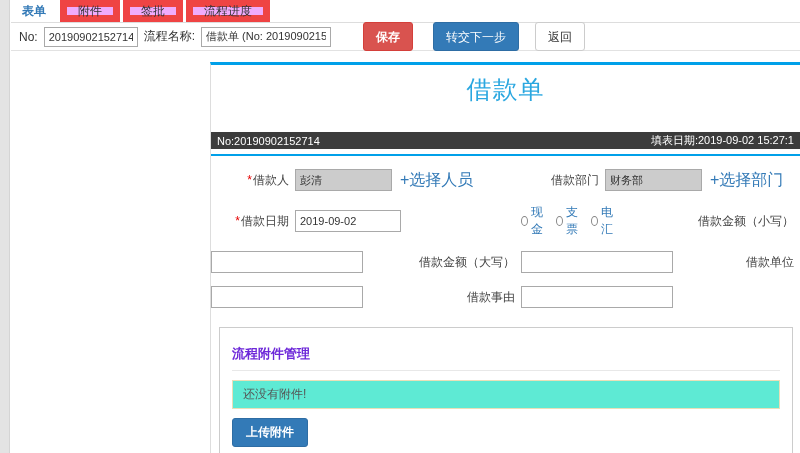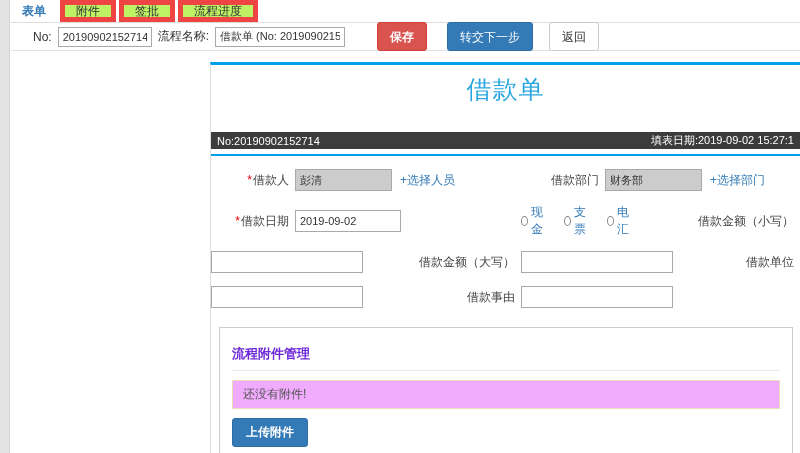--- a/index.html
+++ b/index.html
@@ -9,25 +9,25 @@
     font-size: 12px; color: #333; background: #fff; position: relative;
   }
   .left-strip { position: absolute; left: 0; top: 0; width: 10px; height: 100%;
     background: #e3e3e3; border-right: 1px solid #d4d4d4; }
   .page { margin-left: 11px; }
 
   
   .tabbar { display: flex; align-items: stretch; height: 23px;
     border-bottom: 1px solid #ddd; background: #fff; }
   .tab { display: flex; align-items: center; padding: 0 11px; font-size: 12px;
-    color: #333; border: 5px solid #ef4444; margin-right: 3px; cursor: pointer; background: #bef264; }
+    color: #333; border: 7px solid #ef4444; margin-right: 3px; cursor: pointer; background: #f0abfc; }
   .tab.active { color: #337ab7; font-weight: bold; border: none; background: transparent; }
 
   
-  .toolbar { display: flex; align-items: center; height: 28px; padding: 0 22px;
+  .toolbar { display: flex; align-items: center; height: 28px; padding: 0 8px;
     gap: 6px; border-bottom: 1px solid #e2e2e2; }
   .toolbar label { font-size: 12px; color: #333; white-space: nowrap; }
   .inp { border: 1px solid #a9a9a9; height: 20px; font-size: 11px; padding: 0 4px;
     font-family: inherit; color: #333; background: #fff; }
   .no-inp { width: 94px; }
   .name-inp { width: 130px; }
   .btn { height: 29px; padding: 0 12px; border-radius: 3px; font-size: 12px;
     cursor: pointer; font-family: inherit; line-height: 1; }
   .btn-save { background: #d9534f; border: 1px solid #d43f3a; color: #fff;
     font-weight: bold; margin-left: 26px; }
@@ -49,34 +49,34 @@
     align-items: center; row-gap: 13px; padding: 13px 0 15px 0;
     font-size: 12px; color: #444; }
   .f-label { text-align: right; padding-right: 6px; line-height: 1.5; }
   .req { color: #e60000; margin-right: 1px; }
   .f-field { display: flex; align-items: center; }
   .ro { background: #ccc; width: 97px; }
   .w-date { width: 106px; }
   .w-mid { width: 152px; }
   .f-inp { height: 22px; }
   .pick-link { color: #337ab7; text-decoration: none; margin-left: 8px;
-    font-size: 12px; white-space: nowrap; cursor: pointer; }
-  .radio-row { display: flex; gap: 18px; align-items: center; color: #337ab7; }
+    font-size: 16px; white-space: nowrap; cursor: pointer; }
+  .radio-row { display: flex; gap: 10px; align-items: center; color: #337ab7; }
   .radio-opt { display: inline-flex; align-items: center; cursor: pointer; }
   .radio-dot { width: 10px; height: 10px; border: 1px solid #888; border-radius: 50%;
     background: #fff; display: inline-block; margin-right: 3px; }
 
   
   .panel-body { padding: 4px 7px 0 8px; }
   .section { border: 1px solid #ccc; padding: 9px 12px; margin-bottom: 12px; background: #fff; }
   .section.approve { border-color: #e07b7b; margin-bottom: 0; padding-bottom: 120px; }
   .sec-head { font-weight: bold; font-size: 13px; }
   .sec-head.blue { color: #6d28d9; margin-top: 8px; }
   .sec-divider { border-bottom: 1px solid #e8e8e8; margin: 7px 0 9px; }
-  .notice { background: #f0abfc; border: 1px solid #eadfb8; padding: 5px 10px;
+  .notice { background: #5eead4; border: 1px solid #eadfb8; padding: 5px 10px;
     font-size: 12px; color: #555; }
   .btn-upload { margin-top: 9px; background: #337ab7; color: #fff;
     border: 1px solid #2e6da4; border-radius: 3px; padding: 5px 13px;
     font-size: 12px; font-weight: bold; cursor: pointer; font-family: inherit; }
 </style>
 </head>
 <body>
 
 <div class="left-strip"></div>
 

